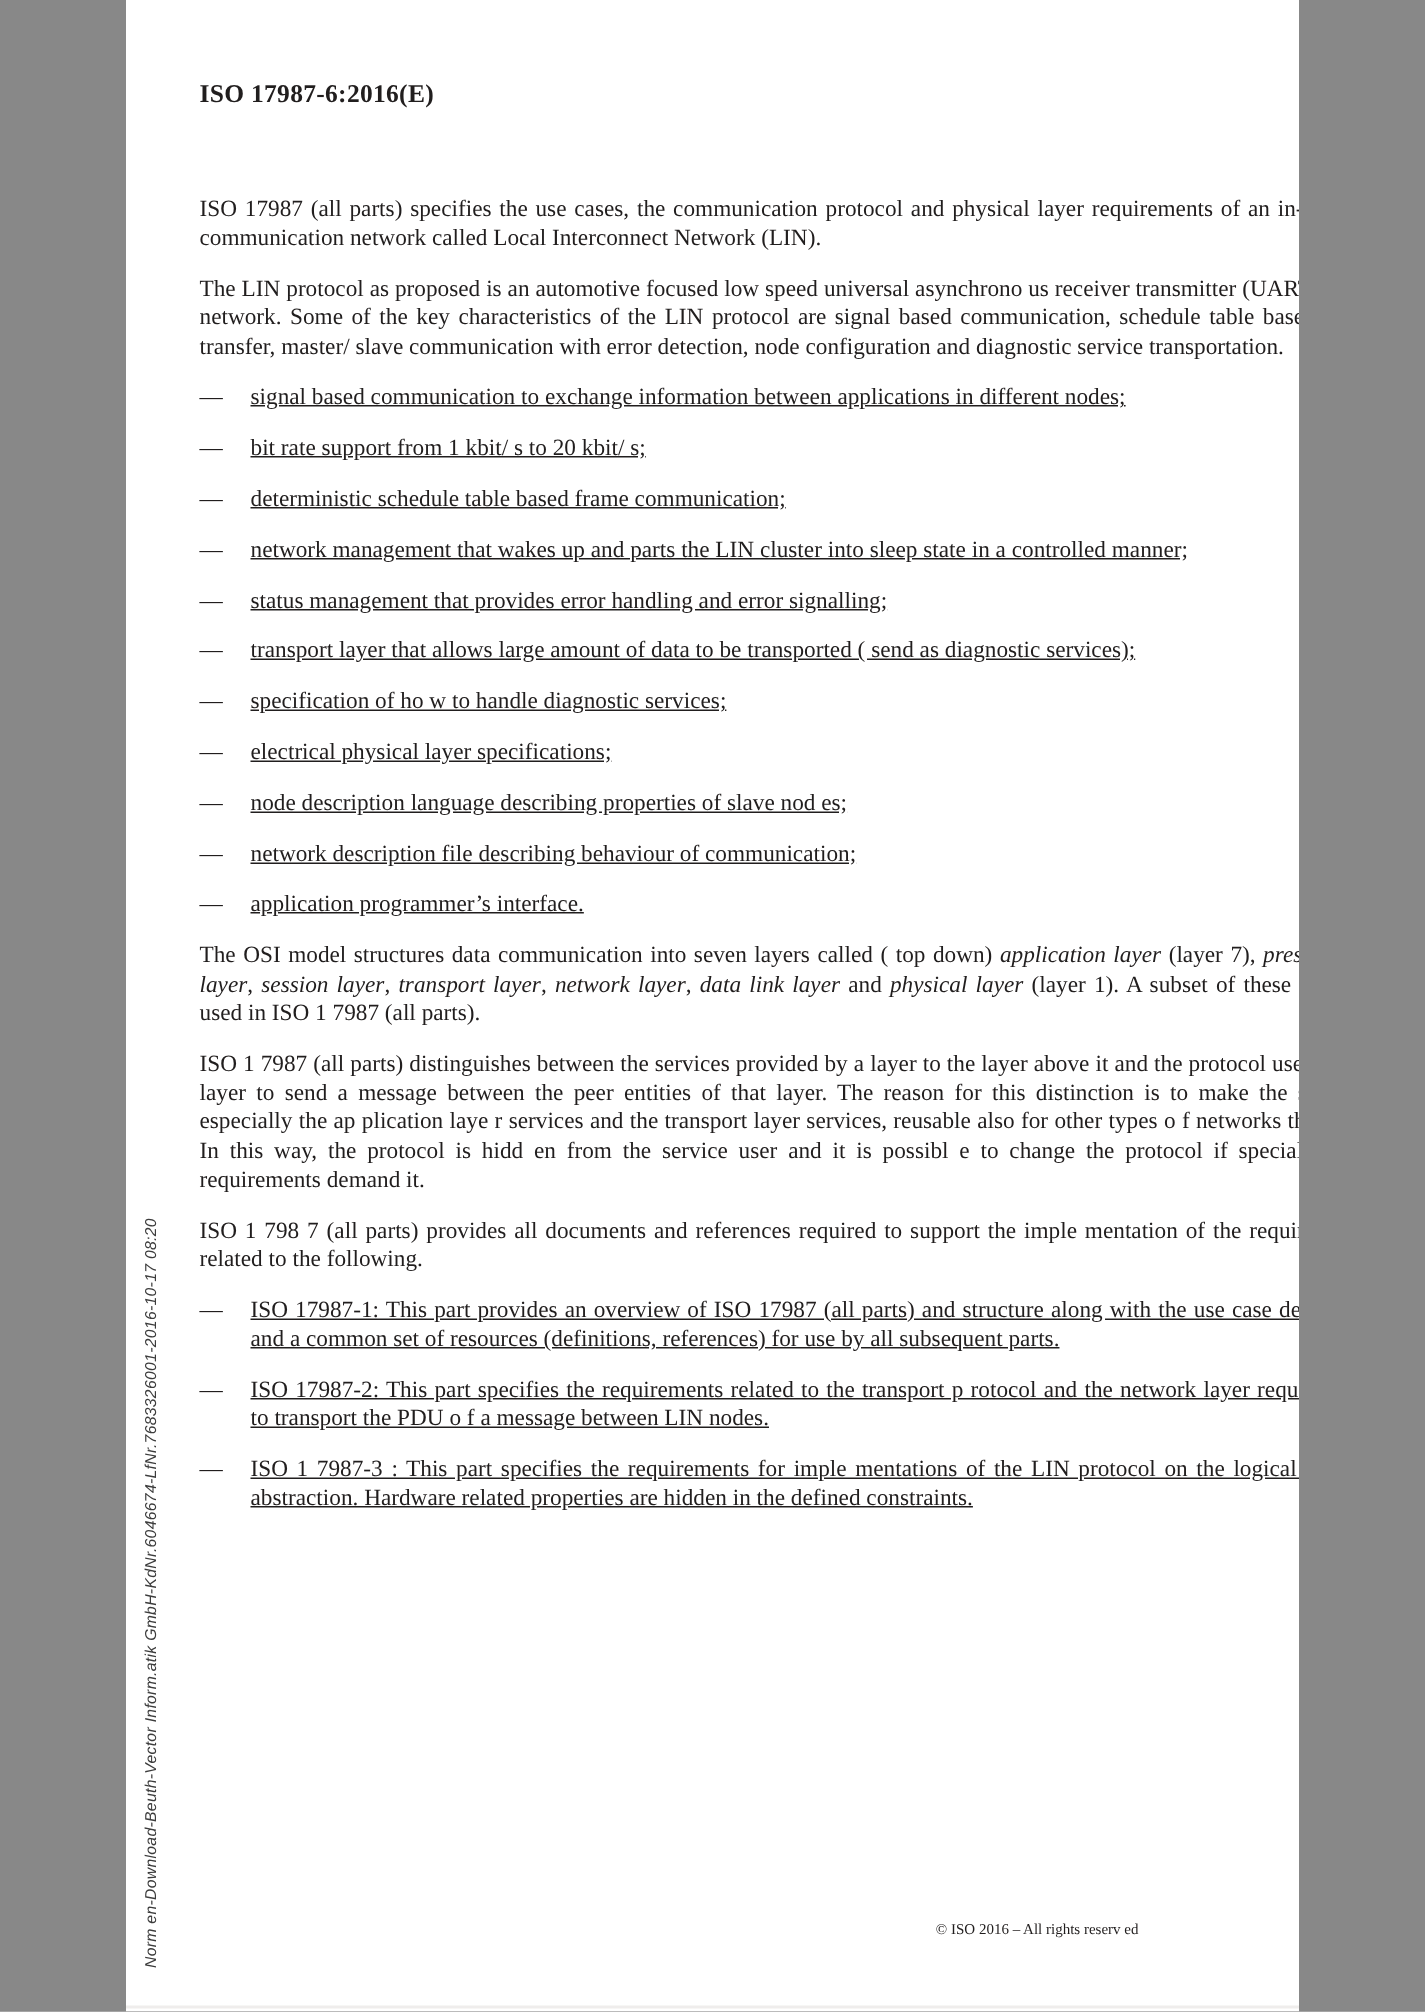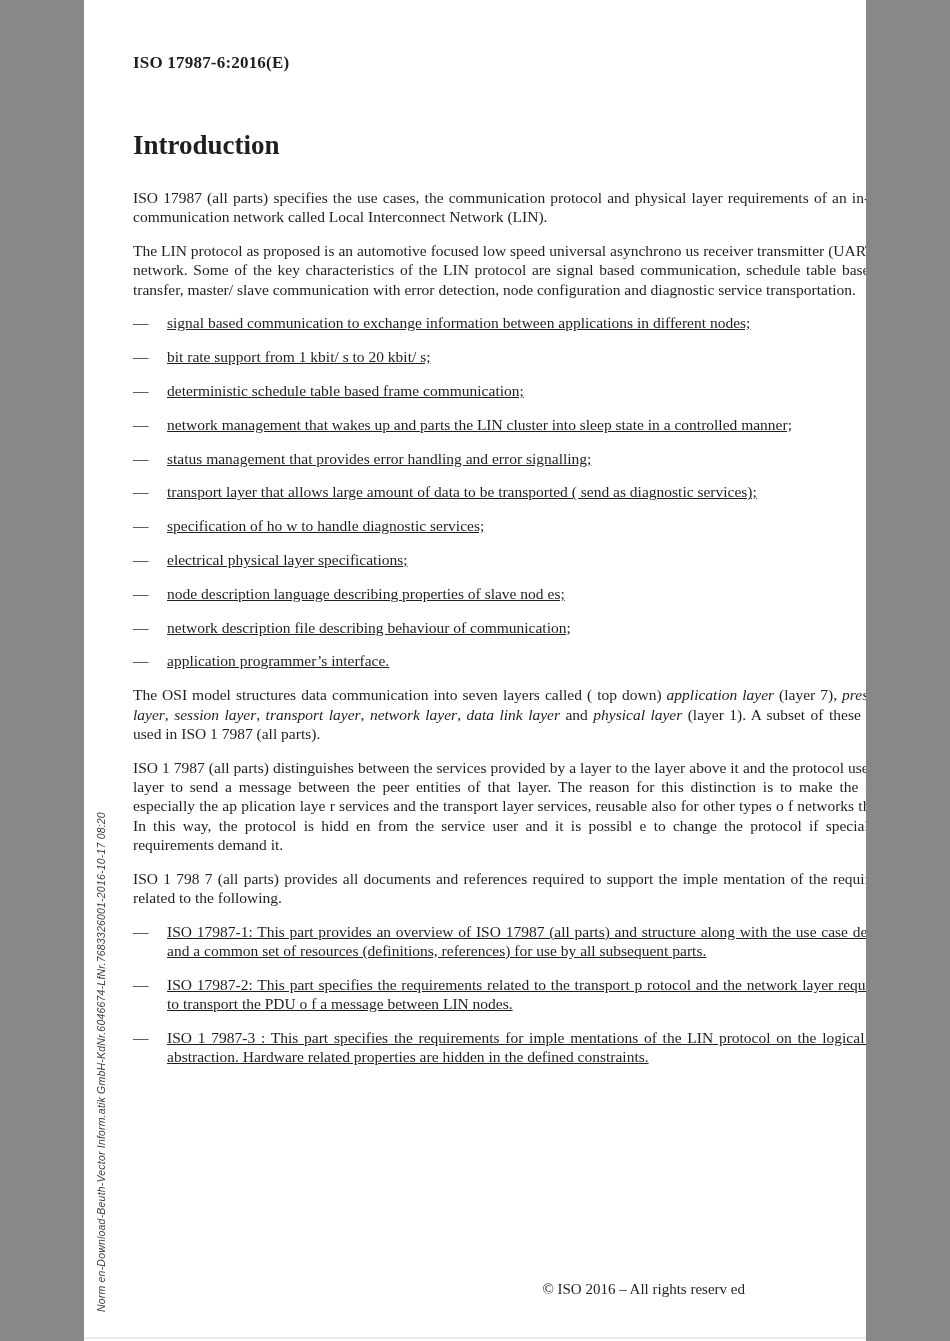--- a/index.html
+++ b/index.html
@@ -31,21 +31,21 @@
   .dash-item {
     display:flex; font-size:15.5px; line-height:19.3px;
     margin:0 0 14.5px 0;
   }
   .dash { flex:0 0 34px; }
   .dash-text { flex:1; text-align:justify;text-decoration:underline; }
   .page-number {
     position:absolute; left:49px; top:1344px; font-size:15px;
   }
   .copyright {
-    position:absolute; right:121px; top:1281px; font-size:15px;
+    position:absolute; right:107px; top:1281px; font-size:10px;
   }
   .sidebar-text {
     position:absolute; left:11px; top:1312px;
     width:545px;
     transform:rotate(-90deg); transform-origin:0 0;
     font-family:"Liberation Sans", sans-serif;
     font-style:italic;
     font-size:10.5px; color:#3c3c3c;
     white-space:nowrap; letter-spacing:0.2px;
   }
@@ -61,21 +61,20 @@
   }
 </style>
 </head>
 <body>
 
 <div class="page">
 
   <div class="doc-header">ISO 17987-6:2016(E)</div>
 
   <div class="content">
-    <h1 class="title">Introduction</h1>
 
   <p class="para"><span>ISO 17987 (all parts) specifies the use cases, the communication protocol and physical layer requirements of an in-ve hicle communication network called Local Interconnect Network (LIN).</span></p>
       <p class="para"><span>The LIN protocol as proposed is an automotive focused low speed universal asynchrono us receiver transmitter (UART) based network. Some of the key characteristics of the LIN protocol are signal based communication, schedule table based frame transfer, master/ slave communication with error detection, node configuration and diagnostic service transportation.</span></p>
       <div class="dash-item">
         <span class="dash">—</span>
         <span class="dash-text">signal based communication to exchange information between applications in different nodes;</span>
       </div>
       <div class="dash-item">
         <span class="dash">—</span>
         <span class="dash-text">bit rate support from 1 kbit/ s to 20 kbit/ s;</span>

